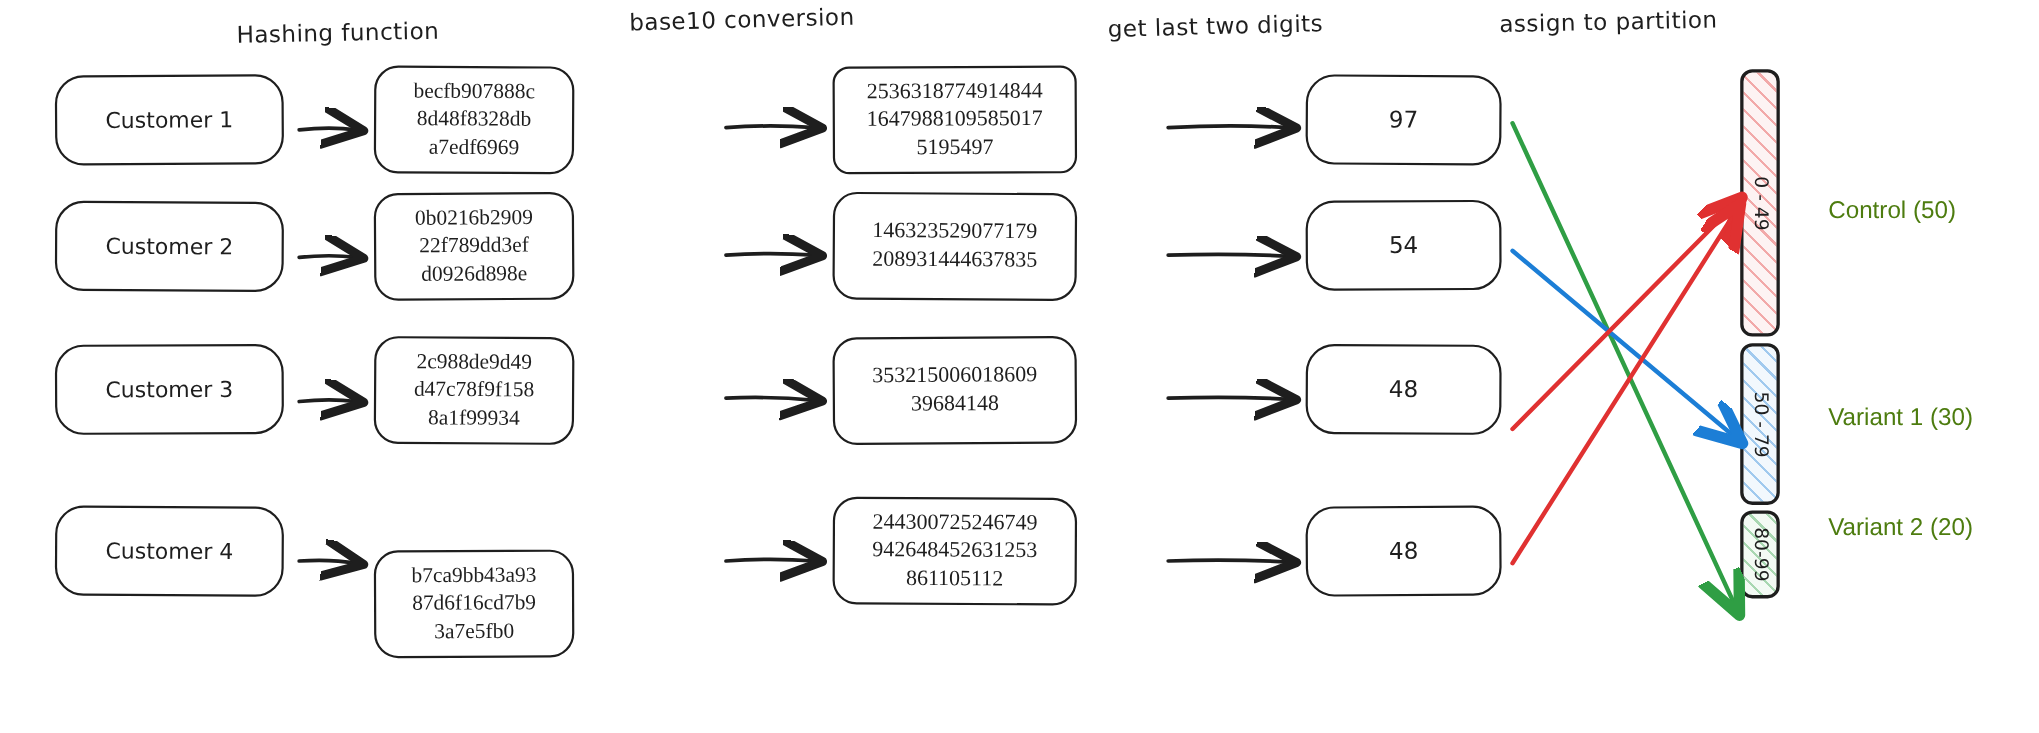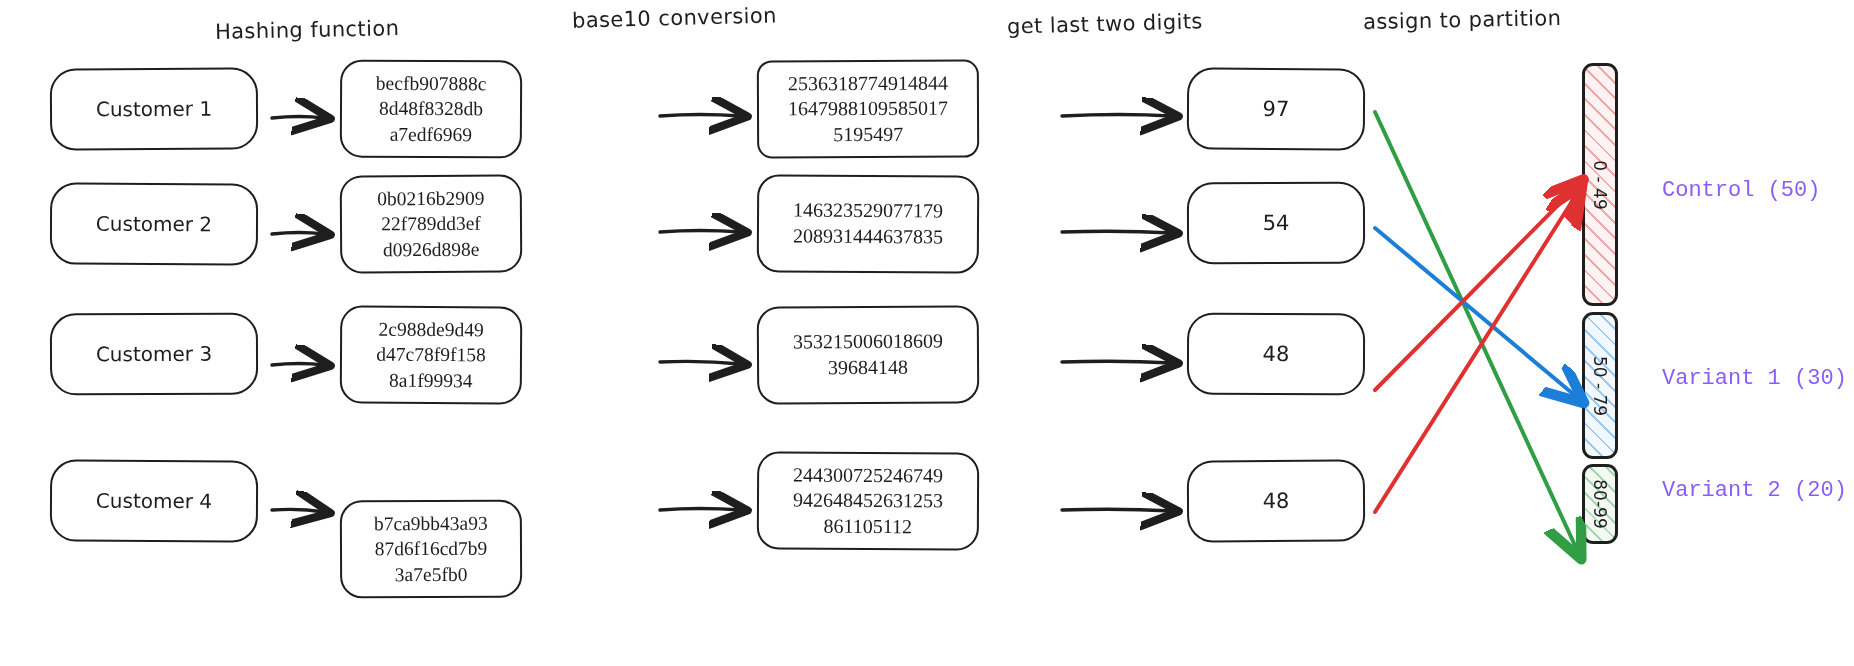--- a/index.html
+++ b/index.html
@@ -113,27 +113,27 @@
       repeating-linear-gradient(45deg,
         rgba(47,158,68,.38) 0px, rgba(47,158,68,.38) 2px,
         rgba(255,255,255,0) 2px, rgba(255,255,255,0) 11px),
       #f3faf4;
   }
 
   
   .legend{
     position:absolute;
     font-size:22px;
-    color:#8b5cf6;
+    color:#4d7c0f;
     white-space:nowrap;
-    font-family:Liberation Mono, monospace;
+    font-family:Liberation Sans, sans-serif;
   }
   #leg-control{left:1662px;top:178px;}
   #leg-variant1{left:1662px;top:366px;}
-  #leg-variant2{left:1662px;top:466px;margin-top:12px;}
+  #leg-variant2{left:1662px;top:466px;}
 
   svg.overlay{
     position:absolute;left:0;top:0;width:1854px;height:666px;
     pointer-events:none;
   }
 </style>
 </head>
 <body>
 
 <div id="stage">

